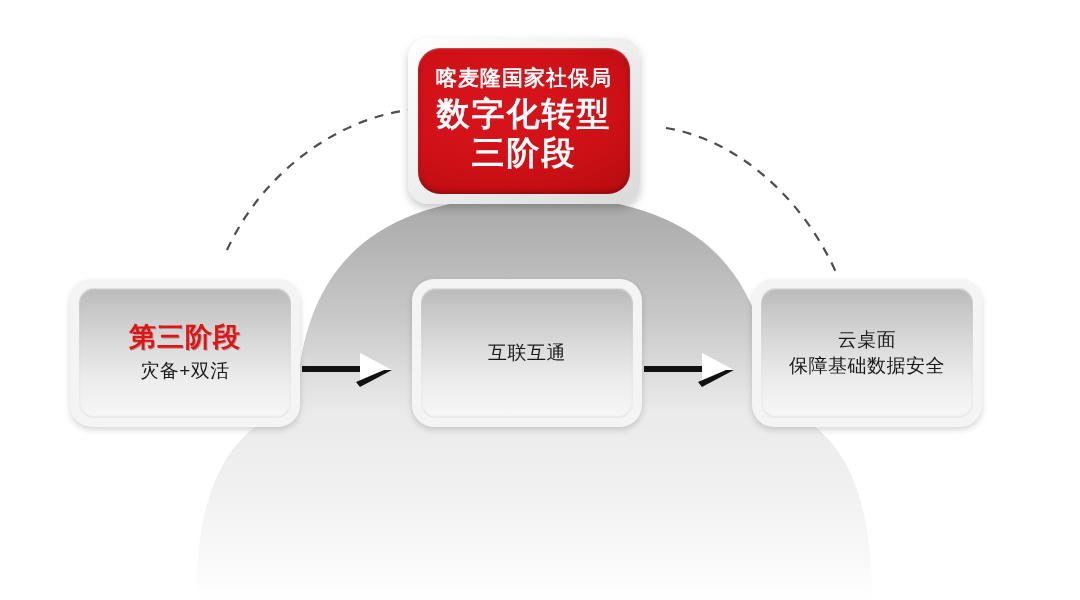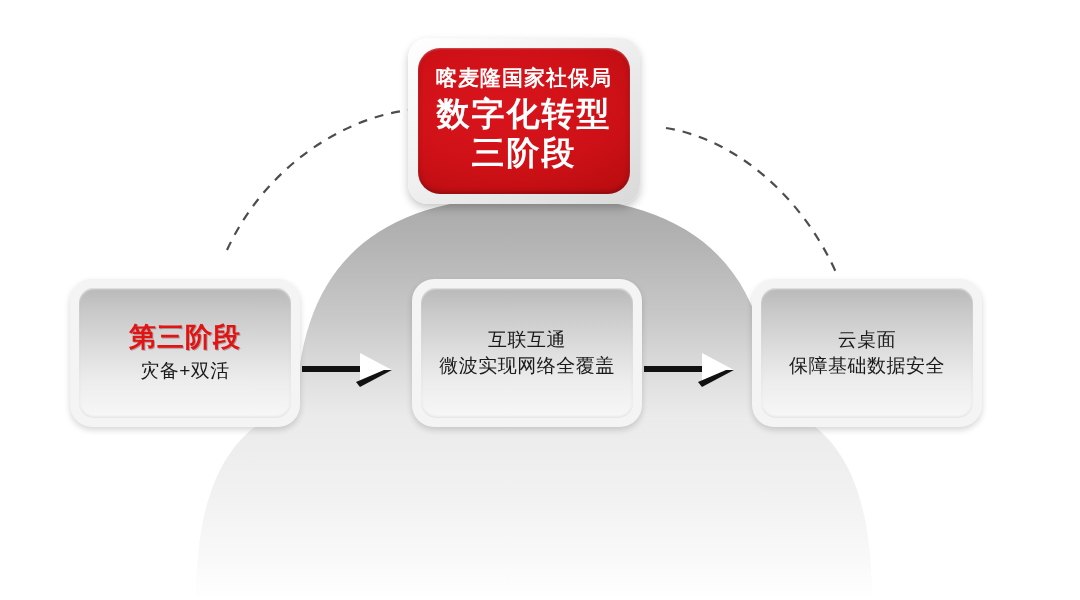--- a/index.html
+++ b/index.html
@@ -182,21 +182,20 @@
 
   <svg id="arrow-1" class="arrow" viewBox="0 0 92 42">
     <rect x="0" y="17" width="62" height="6" fill="#111111"></rect>
     <path d="M 58 4 L 90 21 L 58 38 Z" fill="#ffffff"></path>
     <path d="M 58 38 L 90 21 L 82 21 L 54 33 Z" fill="#111111"></path>
   </svg>
 
   <div id="phase-card-2" class="card phase-card">
     <div class="card-inner">
       <div class="phase-line">互联互通</div>
-      <div class="phase-line">微波实现网络全覆盖</div>
     </div>
   </div>
 
   <svg id="arrow-2" class="arrow" viewBox="0 0 92 42">
     <rect x="0" y="17" width="62" height="6" fill="#111111"></rect>
     <path d="M 58 4 L 90 21 L 58 38 Z" fill="#ffffff"></path>
     <path d="M 58 38 L 90 21 L 82 21 L 54 33 Z" fill="#111111"></path>
   </svg>
 
   <div id="phase-card-3" class="card phase-card">

